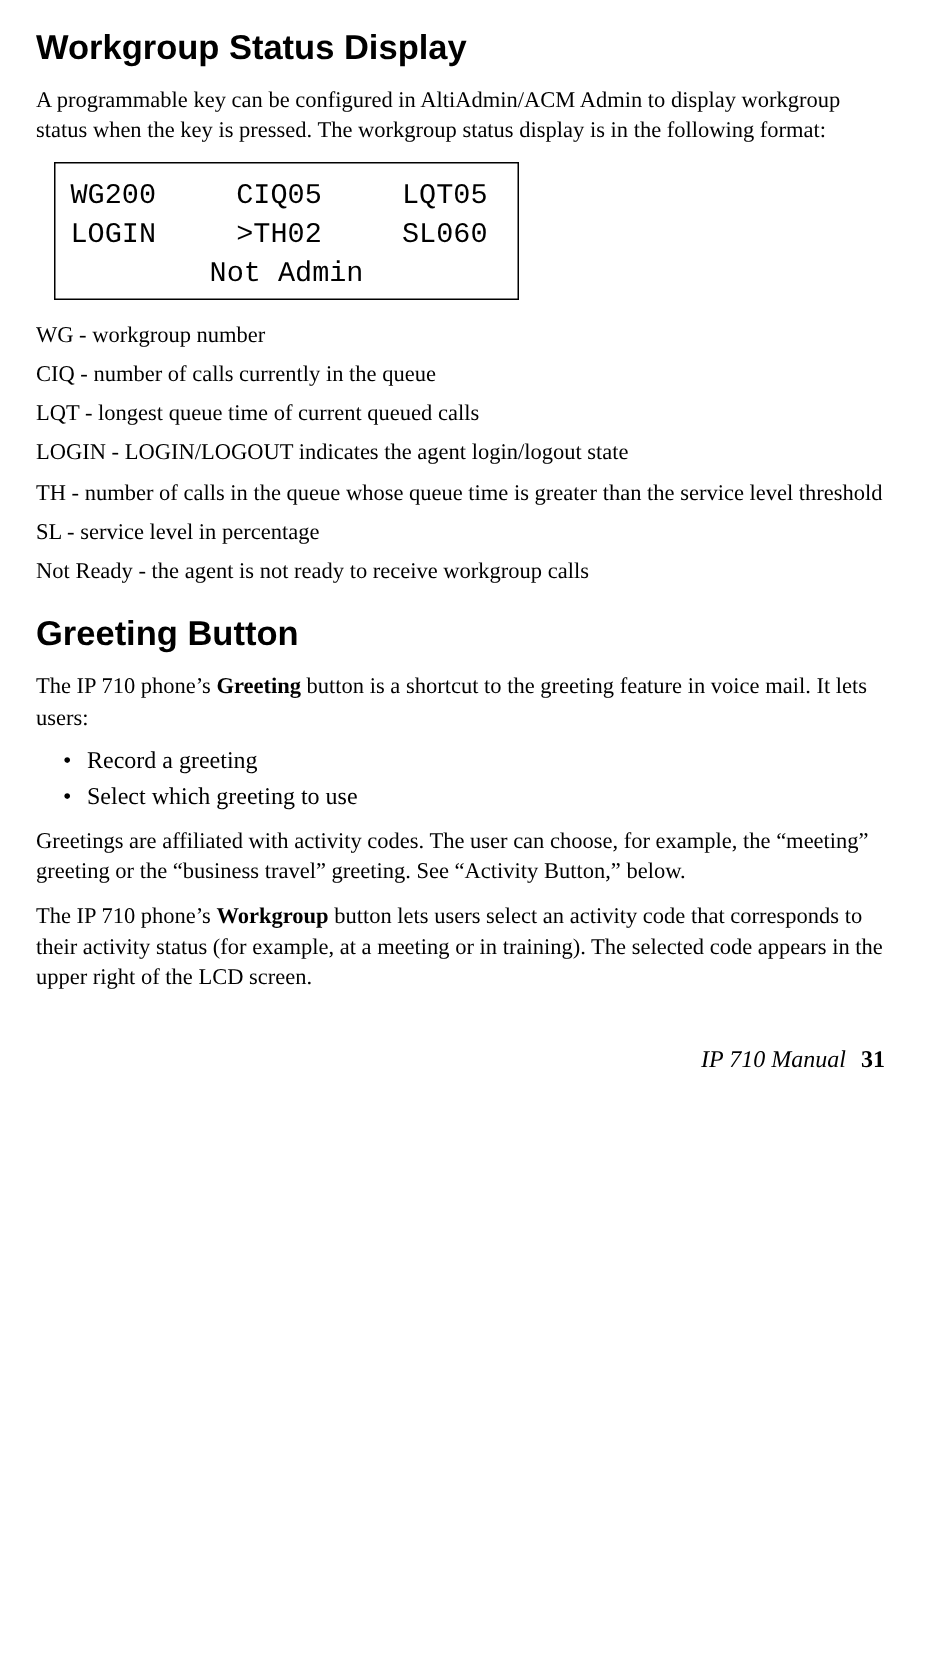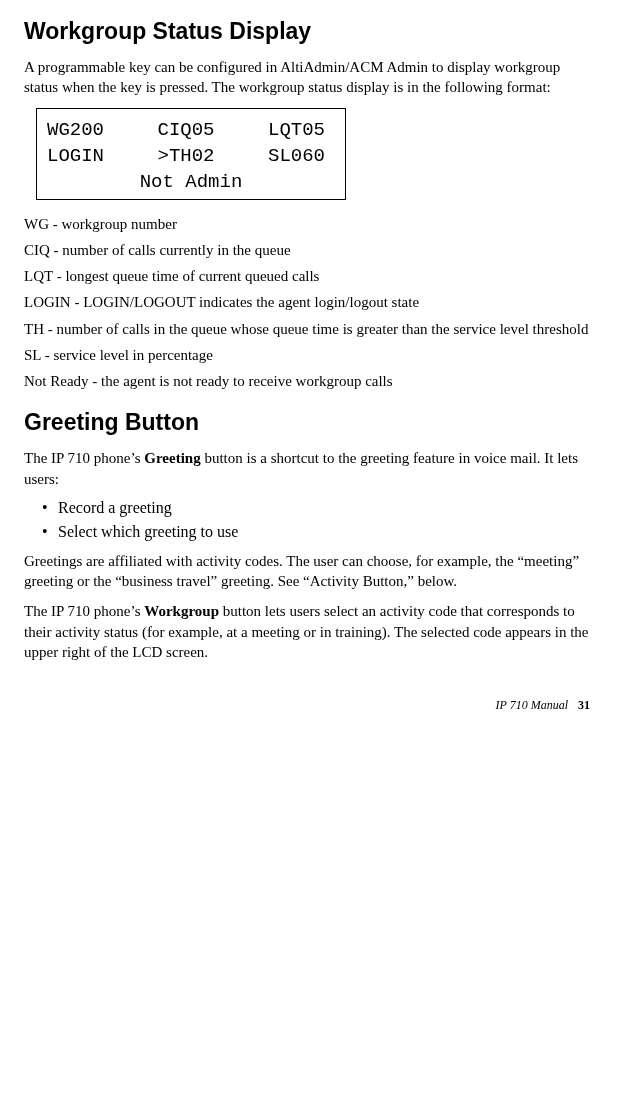--- a/index.html
+++ b/index.html
@@ -64,21 +64,21 @@
   ul.bullets li::before {
     content: "•";
     display: inline-block;
     width: 16px;
     margin-left: -2px;
   }
   .bold { font-weight: bold; }
   .footer {
     text-align: right;
     font-family: "Times New Roman", Times, serif;
-    font-size: 12px;
+    font-size: 16px;
     margin-top: 36px;
     padding-right: 4px;
   }
   .footer .manual {
     font-style: italic;
   }
   .footer .pagenum {
     font-weight: bold;
     font-style: normal;
     margin-left: 10px;

